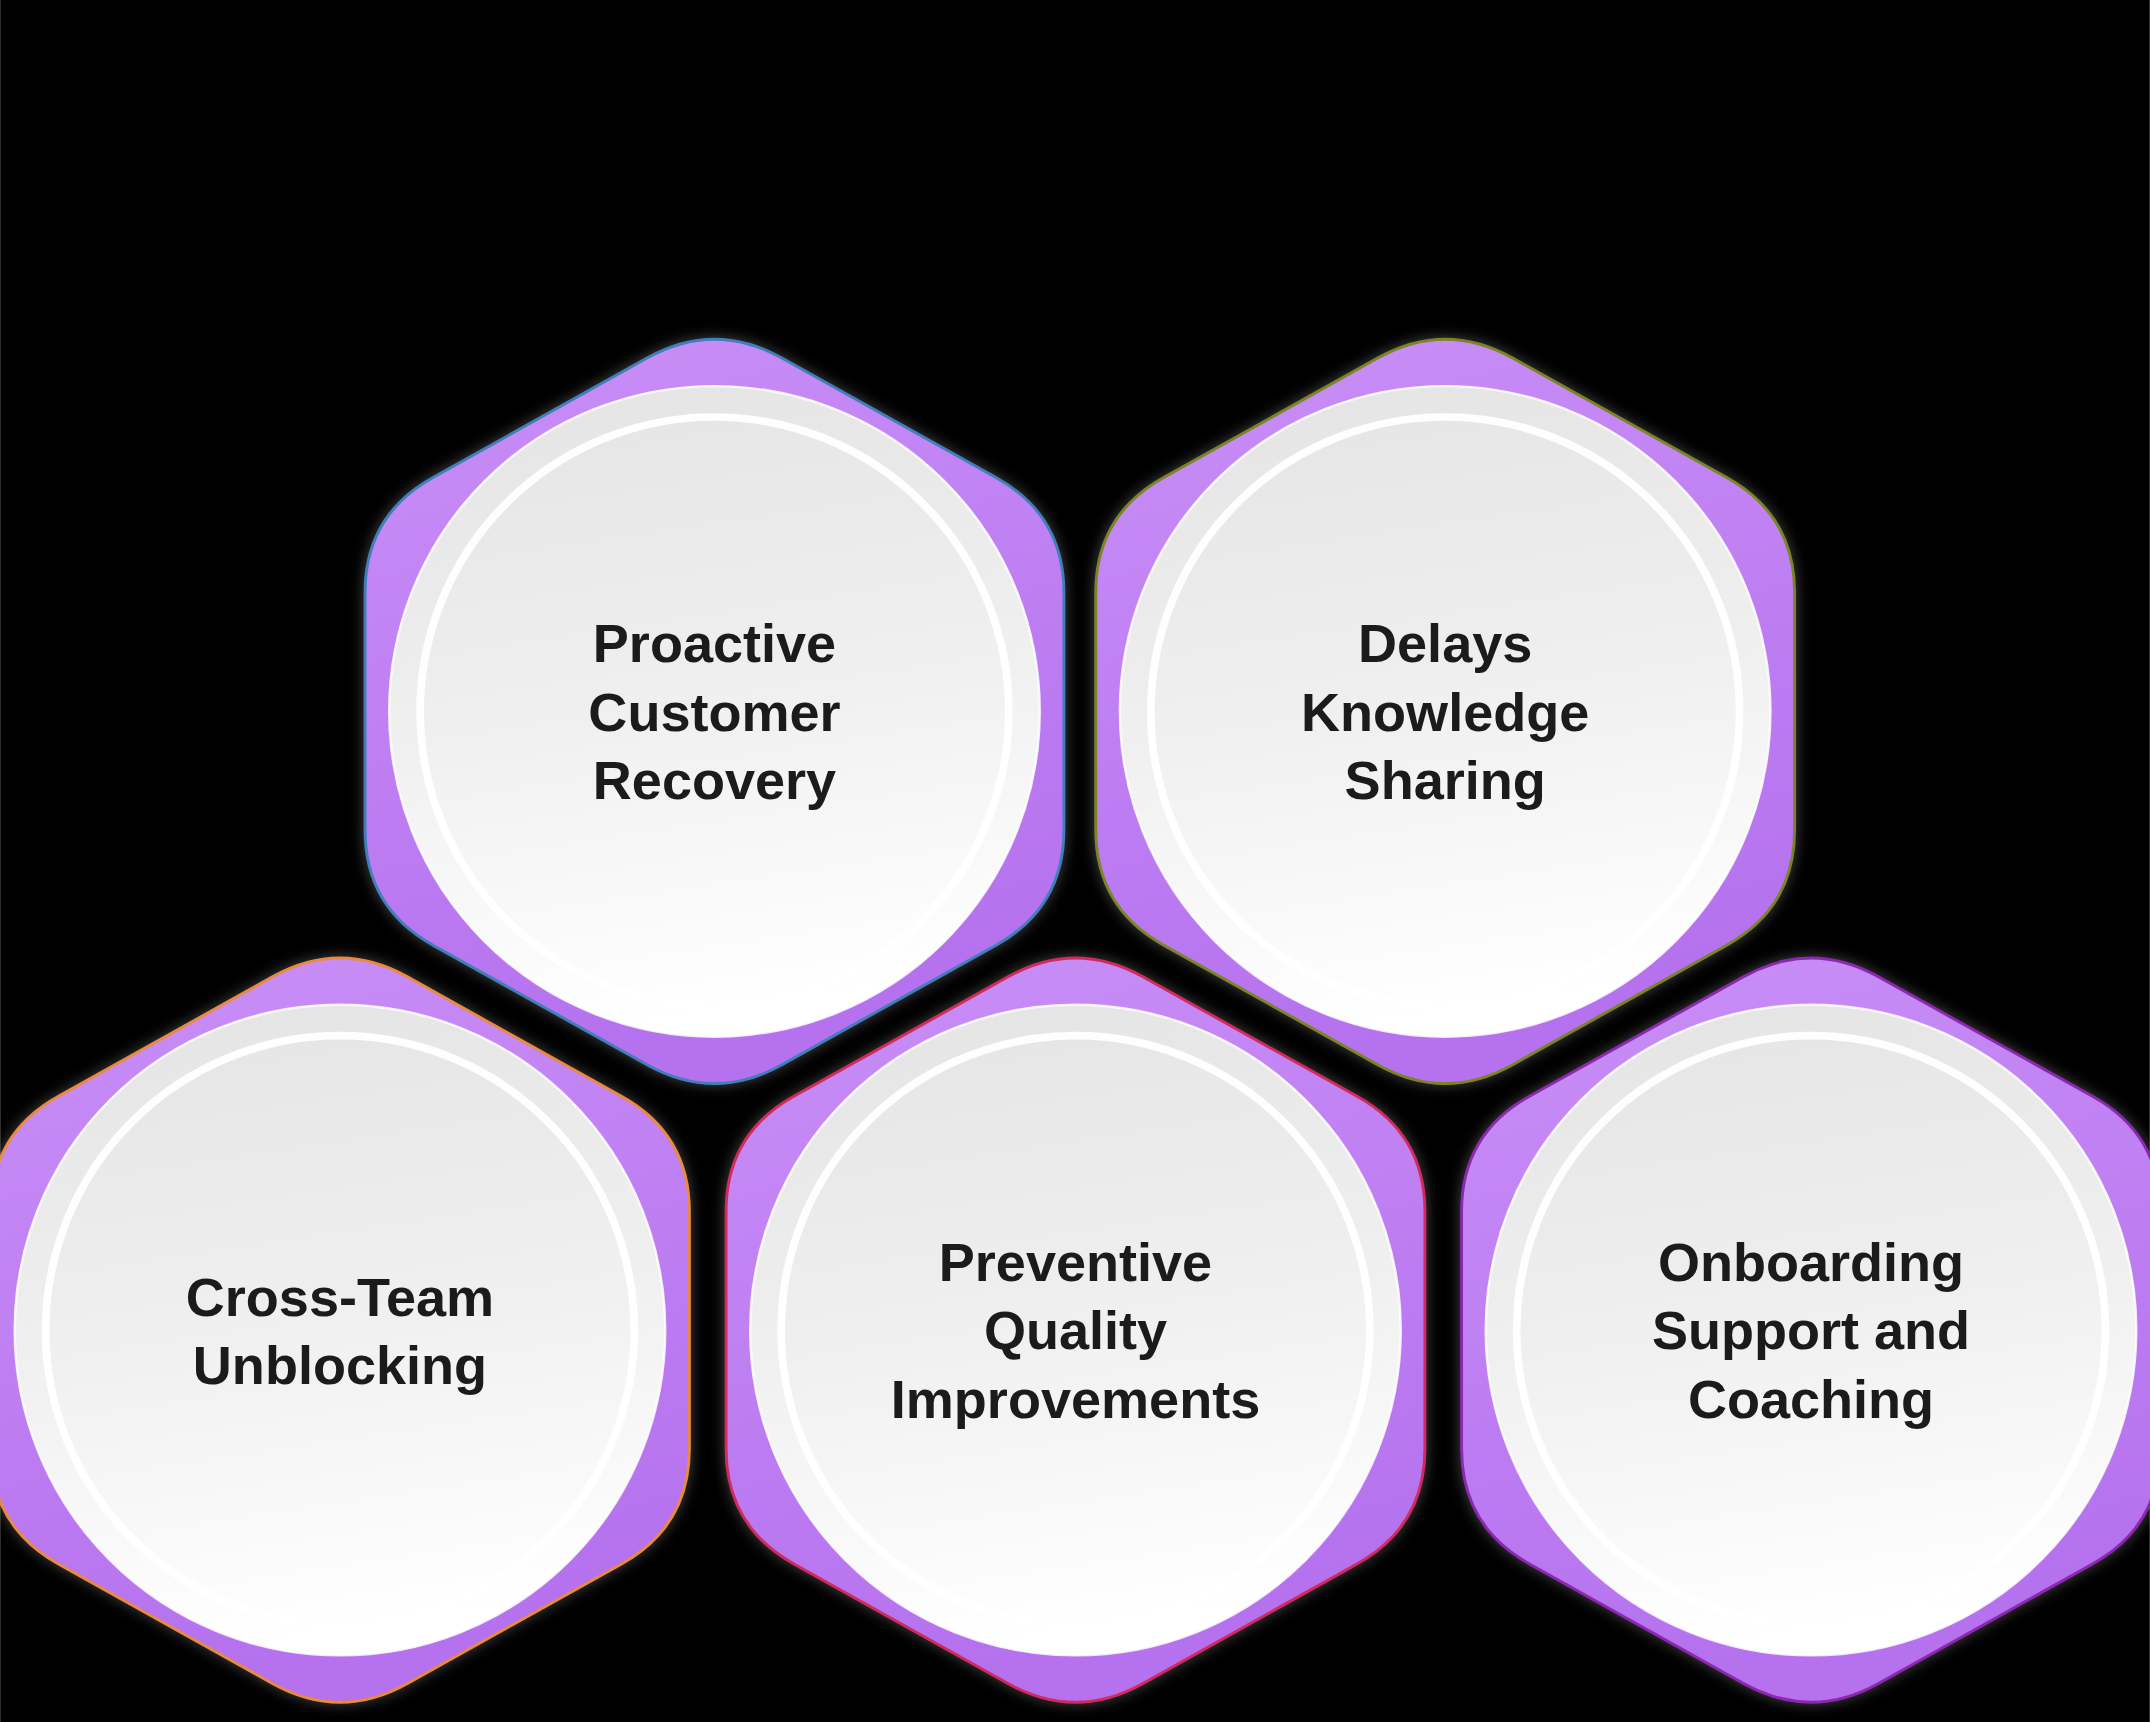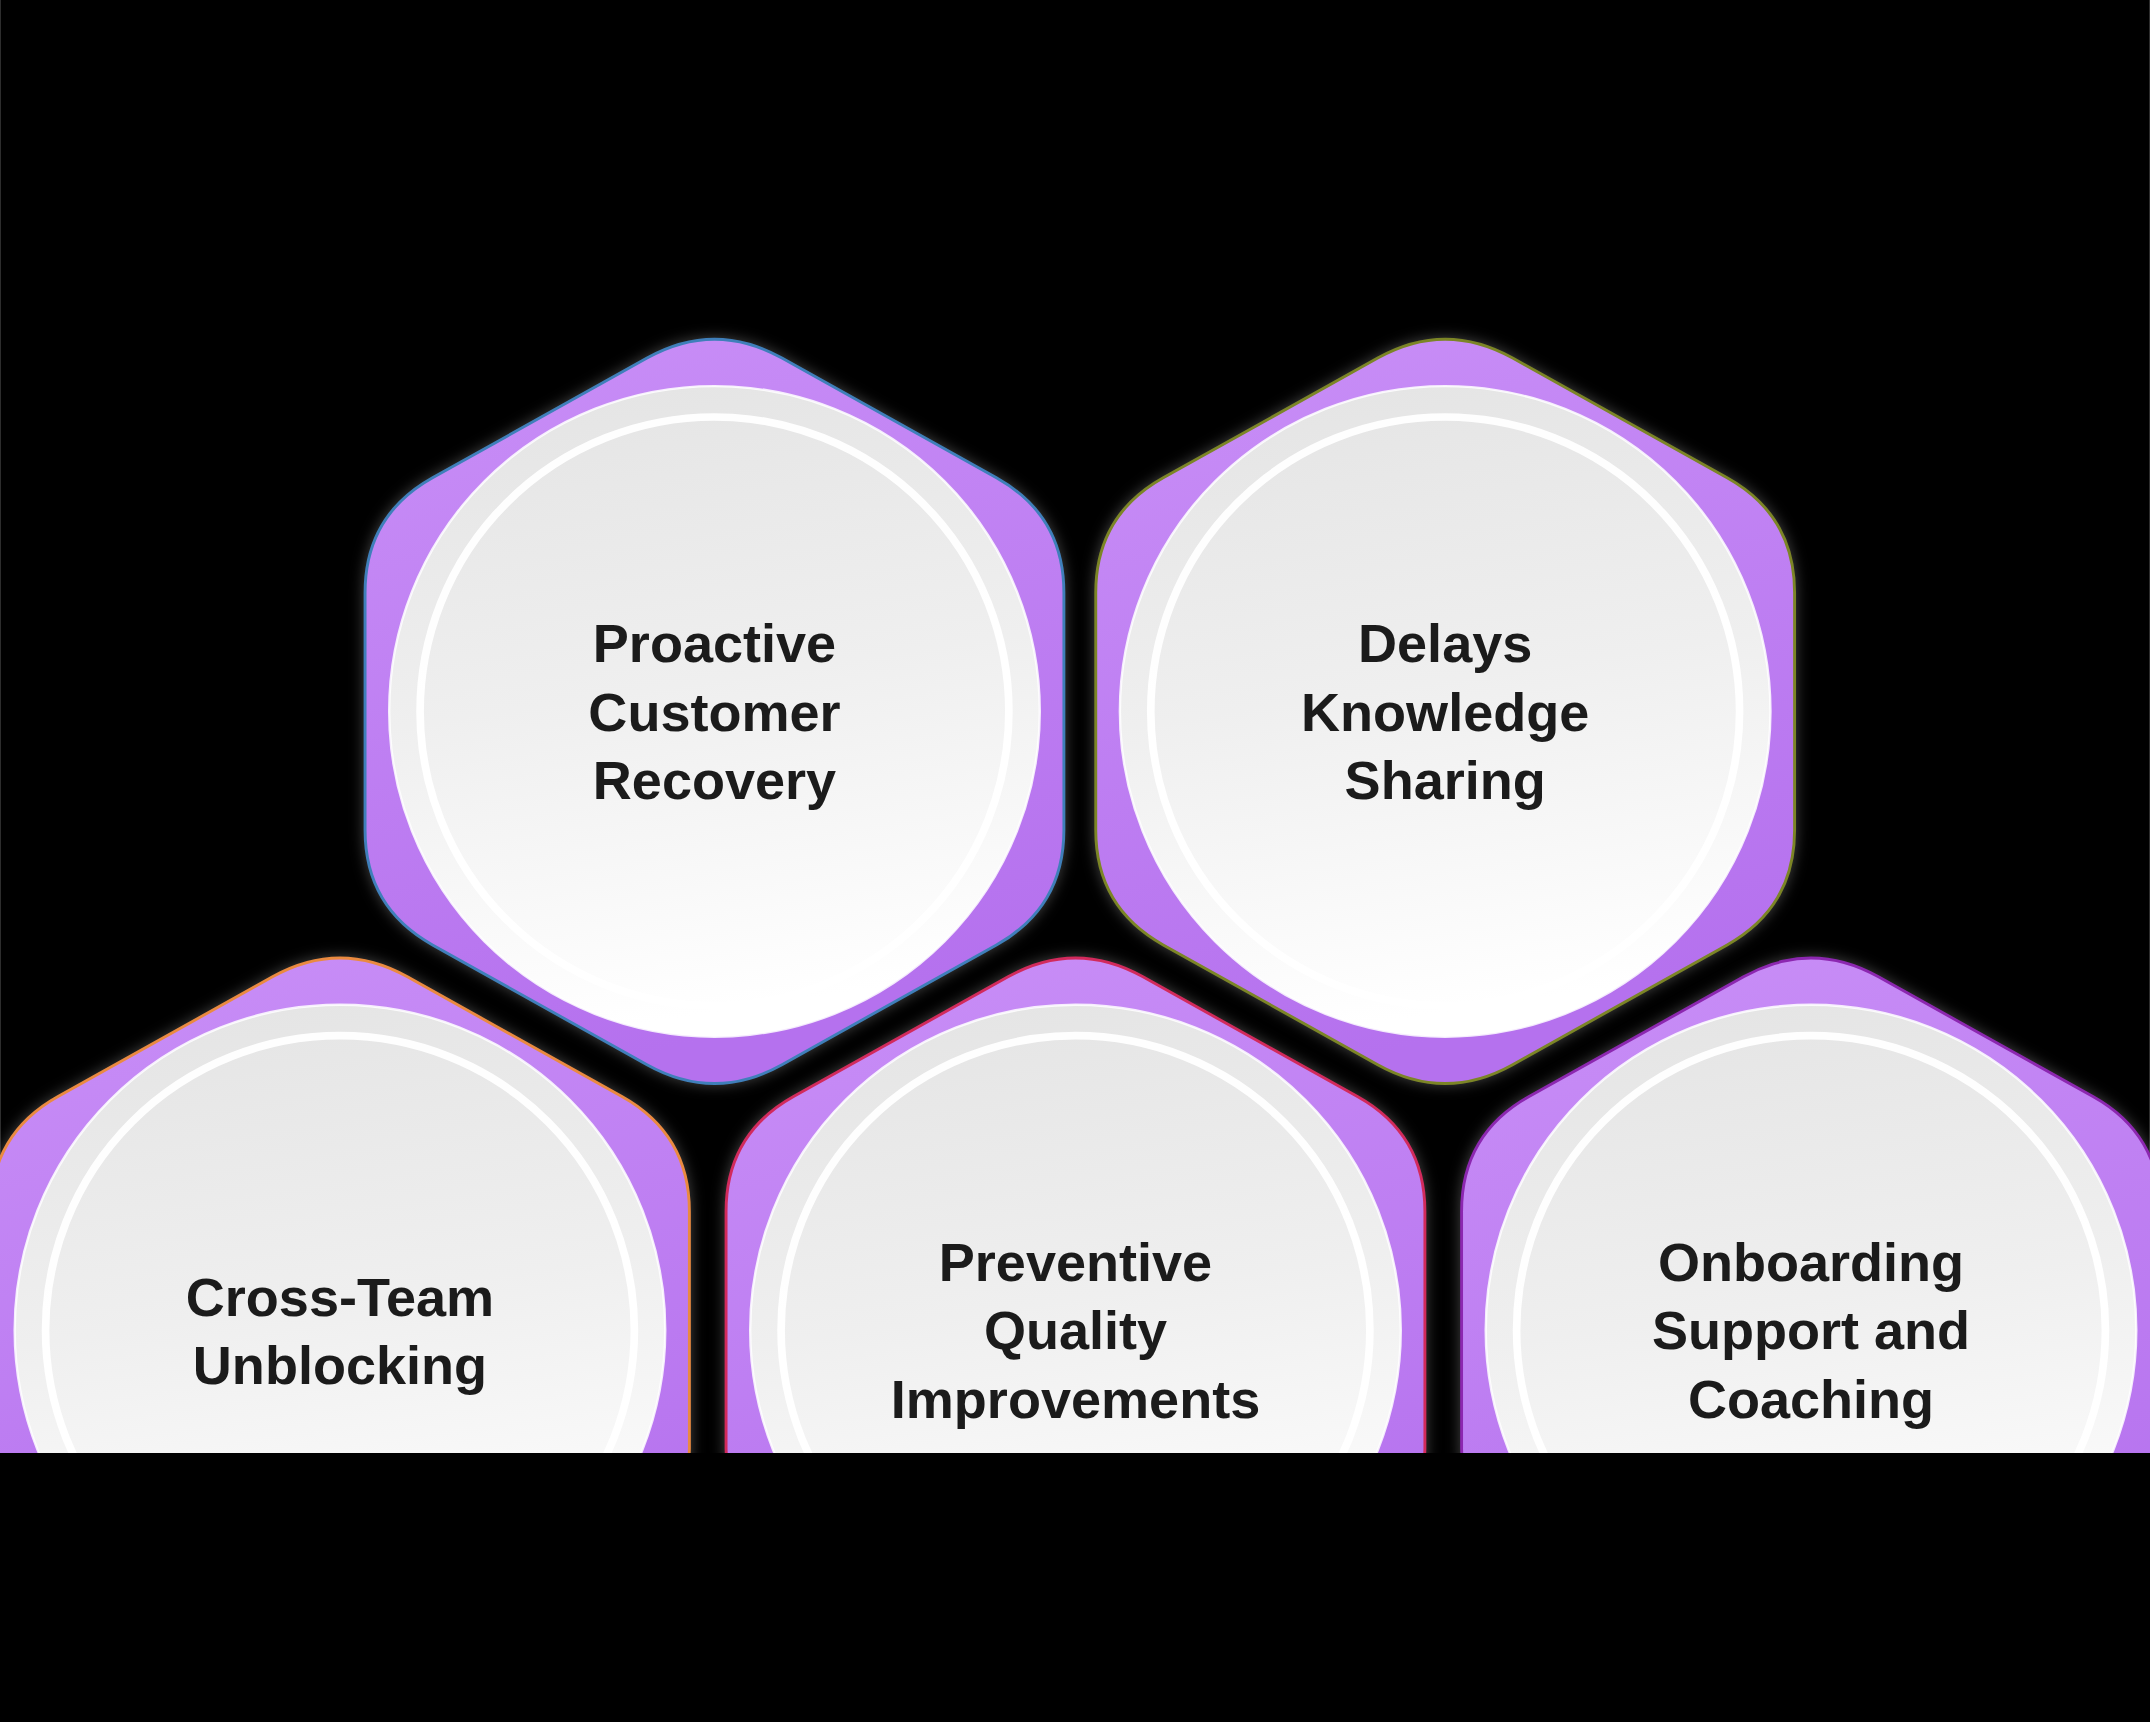--- a/index.html
+++ b/index.html
@@ -3,21 +3,21 @@
 <meta charset="utf-8">
 <style>
   html, body {
     margin: 0;
     padding: 0;
     background: #000000;
   }
   .stage {
     position: relative;
     width: 2150px;
-    height: 1453px;
+    height: 1722px;
     background: #e5e5e5;
     overflow: hidden;
   }
   svg { display: block; }
   .pod {
     filter: drop-shadow(0 0 7px rgba(170,170,170,0.40));
   }
   .pod-label {
     font-family: "Liberation Sans", sans-serif;
     font-weight: 700;

